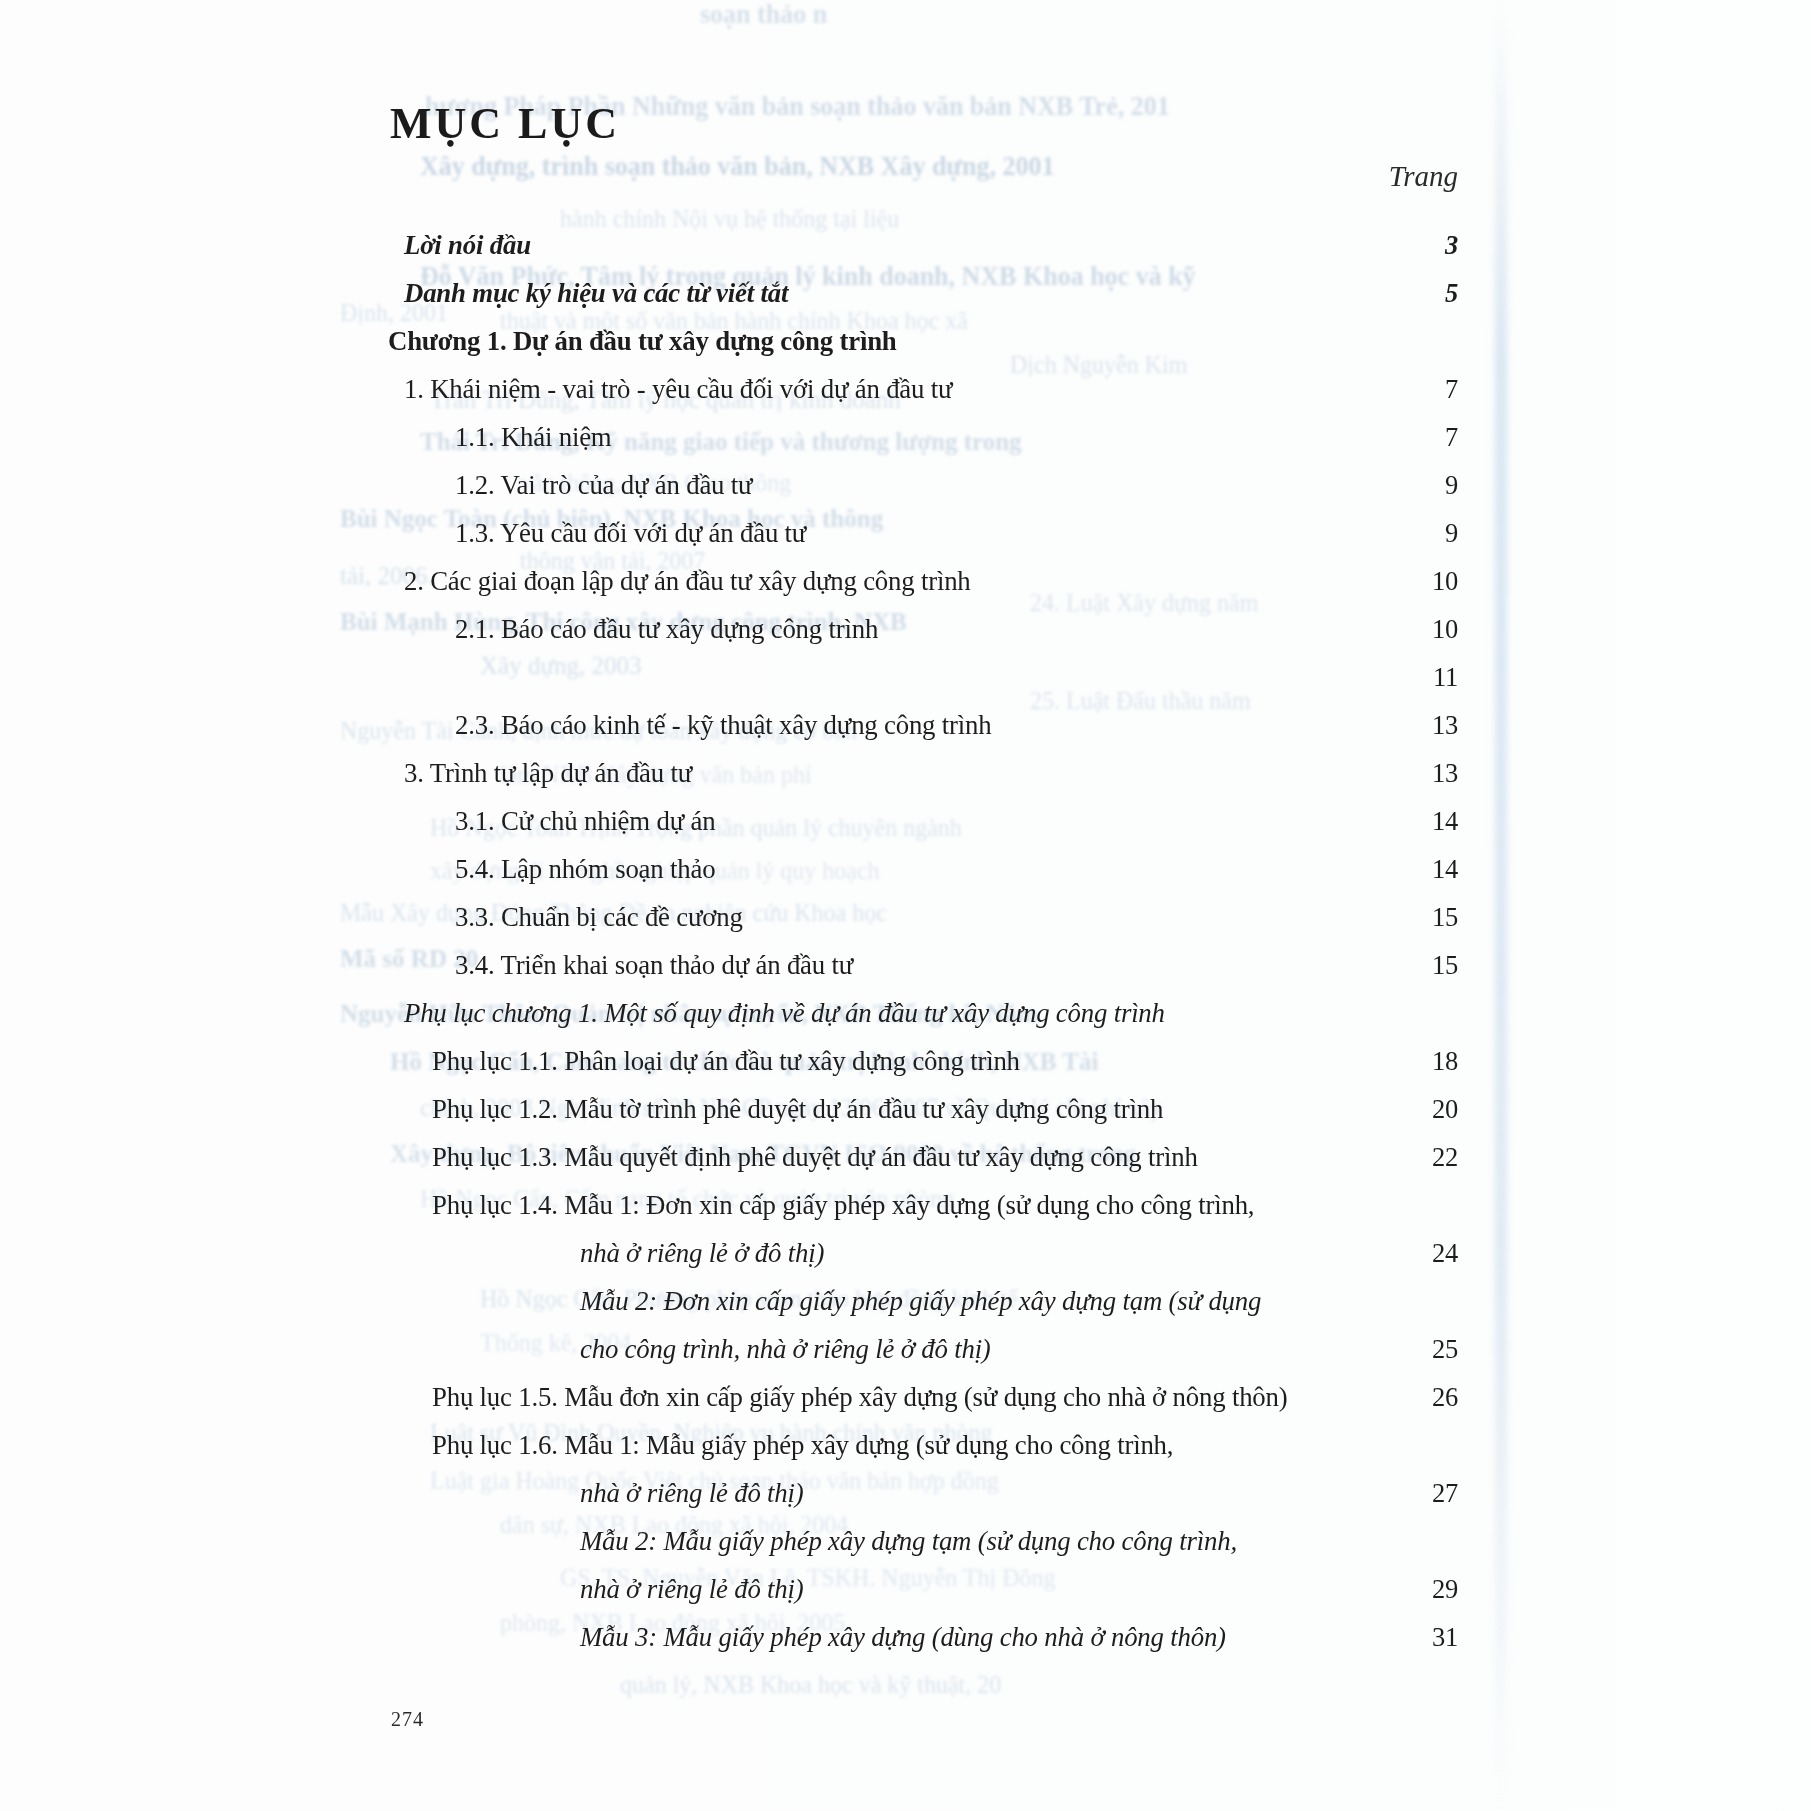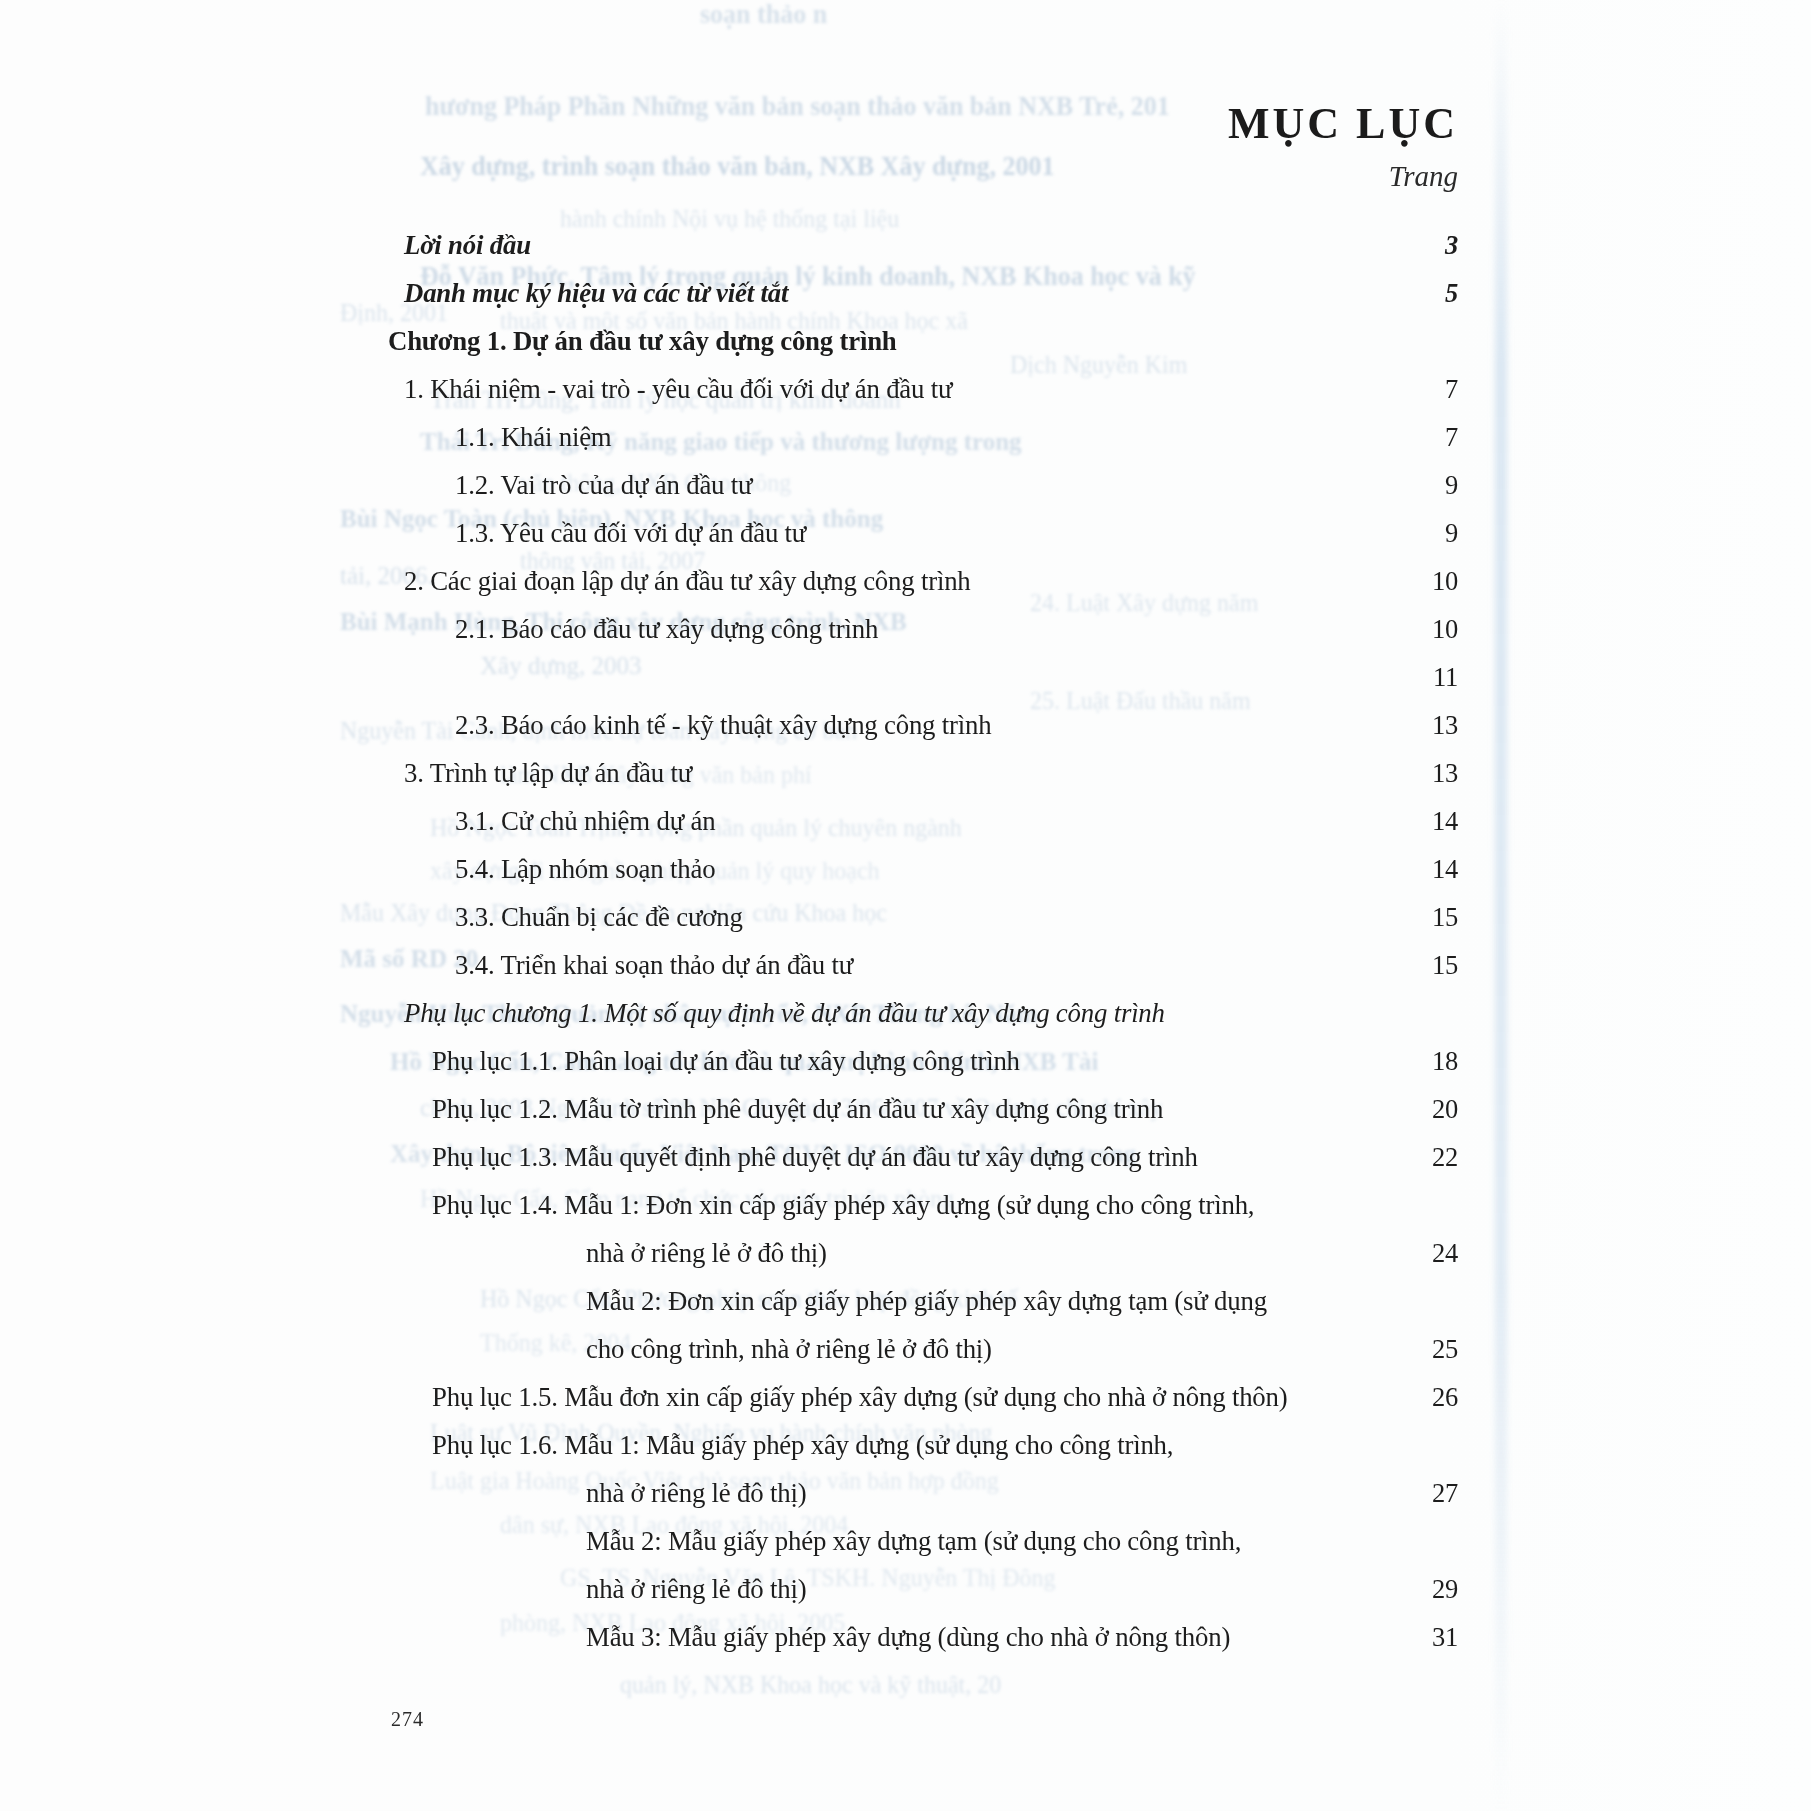--- a/index.html
+++ b/index.html
@@ -35,21 +35,21 @@
     width:12px;
     height:1811px;
     background:linear-gradient(to bottom, rgba(190,212,233,0.0) 0%, rgba(190,212,233,0.55) 20%, rgba(190,212,233,0.45) 70%, rgba(190,212,233,0.0) 100%);
     filter:blur(3px);
   }
   #page-title{
     position:absolute;
     left:390px;
     top:98px;
     width:1068px;
-    text-align:right;
+    text-align:left;
     font-size:44px;
     font-weight:bold;
     letter-spacing:3px;
     color:#1b1b1b;
   }
   #column-header{
     position:absolute;
     left:390px;
     top:160px;
     width:1068px;
@@ -83,21 +83,21 @@
     top:50%;
     transform:translateY(-50%);
     width:80px;
     text-align:right;
     font-size:26.5px;
   }
   .indent-chapter .entry-text{left:0;}
   .indent-item1   .entry-text{left:16px;text-align:right;}
   .indent-phuluc  .entry-text{left:44px;}
   .indent-item2   .entry-text{left:67px;}
-  .indent-hang    .entry-text{left:198px;}
+  .indent-hang    .entry-text{left:192px;font-style:italic;}
   .style-bold-italic{font-weight:bold;font-style:italic;}
   .style-bold{font-weight:bold;}
   .style-italic{font-style:italic;}
   #footer-page-number{
     position:absolute;
     left:391px;
     top:1708px;
     font-size:20px;
     letter-spacing:1px;
     color:#2a2a2a;

